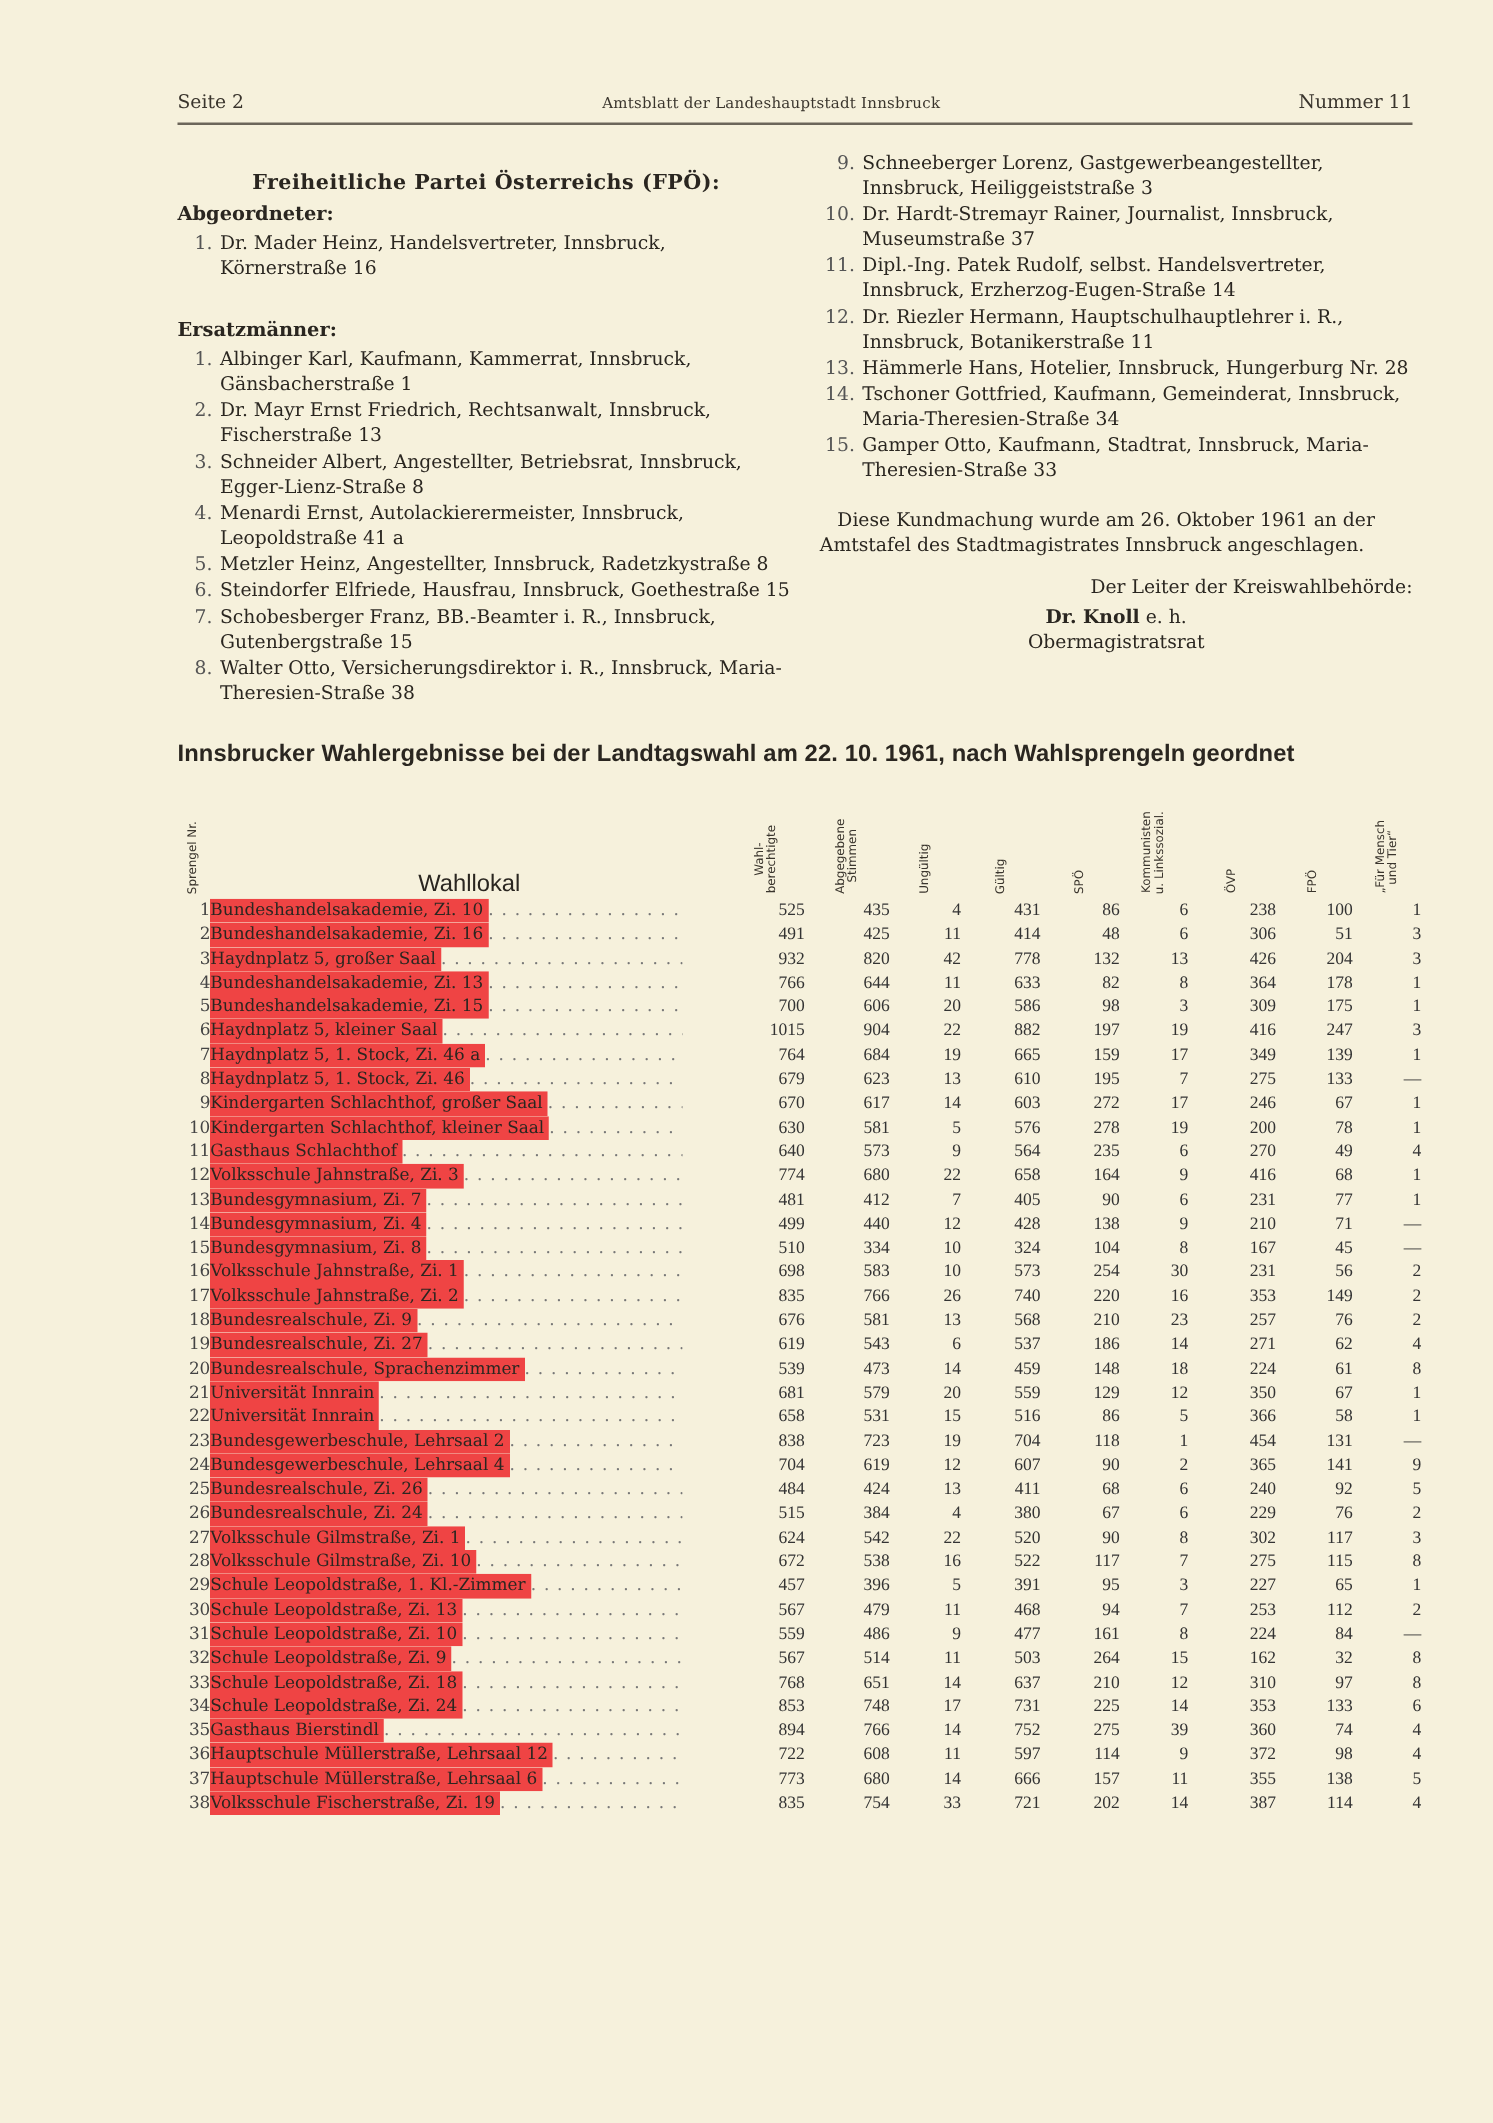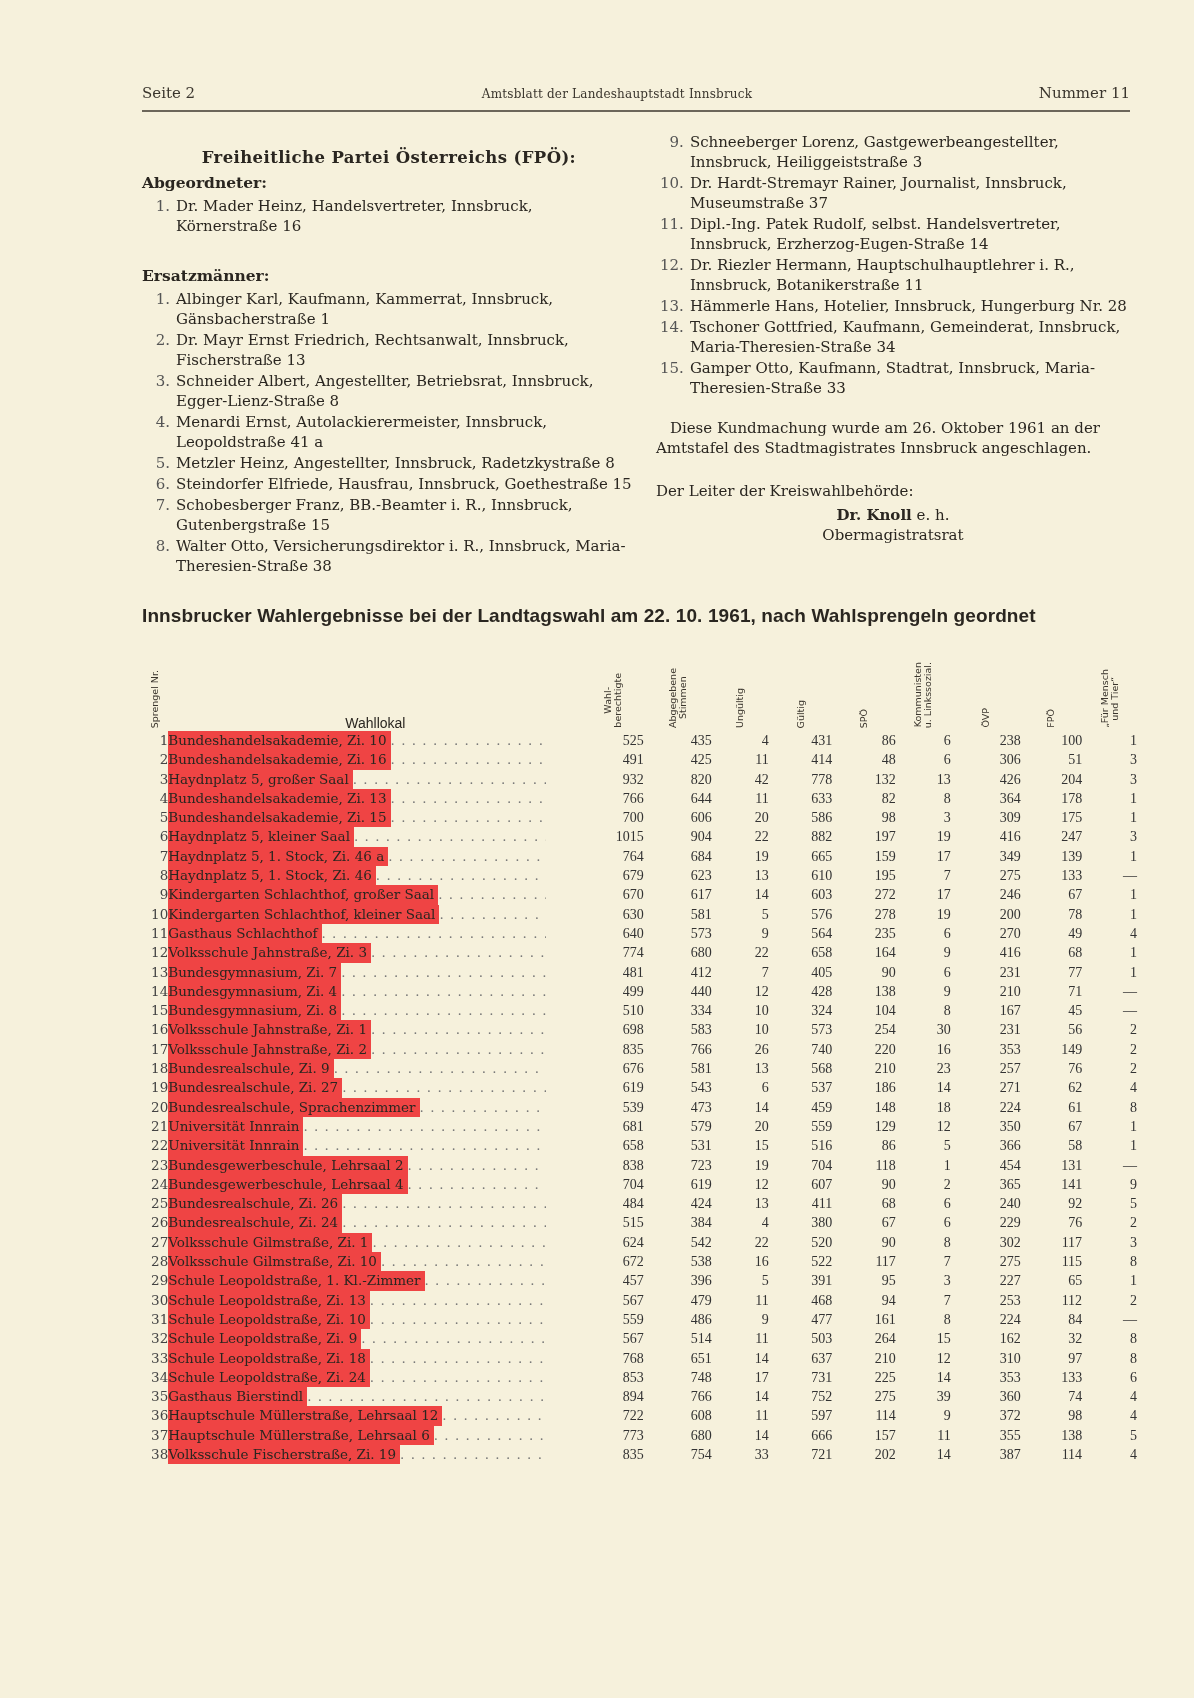--- a/index.html
+++ b/index.html
@@ -4,21 +4,21 @@
 <style>
   html, body { margin: 0; padding: 0; }
   body {
     width: 1194px; height: 1698px;
     background: #f6f1dc;
     font-family: "DejaVu Serif", serif;
     color: #2a2620;
     position: relative;
     overflow: hidden;
   }
-  .page { position: absolute; left: 142px; top: 84px; width: 988px; }
+  .page { position: absolute; left: 142px; top: 72px; width: 988px; }
 
   .running-head {
     display: flex; justify-content: space-between; align-items: baseline;
     font-size: 15px; color: #3a352d;
     padding-bottom: 8px;
     border-bottom: 2px solid #6c665a;
   }
   .running-head .center { font-size: 12px; letter-spacing: 0.2px; }
 
   .cols { display: flex; margin-top: 20px; }
@@ -27,35 +27,35 @@
 
   .party-title { text-align: center; font-weight: bold; font-size: 16.5px; margin: 16px 0 6px 0; letter-spacing: 0.4px; }
   .subhead { font-weight: bold; font-size: 15.5px; margin: 6px 0 4px 0; }
   .subhead.gap { margin-top: 30px; }
 
   .cand { display: flex; font-size: 15px; line-height: 20px; margin-bottom: 1px; }
   .cand .num { width: 28px; text-align: right; padding-right: 6px; flex: none; color: #555; }
   .cand .txt { flex: 1; }
 
   .notice { font-size: 15px; line-height: 20px; margin-top: 20px; text-indent: 14px; }
-  .sig-lead { text-align: left; font-size: 15px; margin-top: 24px; }
+  .sig-lead { text-align: right; font-size: 15px; margin-top: 14px; }
   .sig-name { text-align: center; font-size: 15px; margin-top: 6px; }
   .sig-name b { font-weight: bold; }
   .sig-title { text-align: center; font-size: 15px; margin-top: 2px; }
 
   .table-title {
     margin-top: 28px; font-family: "Liberation Sans", sans-serif;
     font-weight: bold; font-size: 19px; letter-spacing: 0.1px;
     white-space: nowrap;
   }
 
   table.results { border-collapse: collapse; margin-top: 12px; width: 995px; font-size: 13.5px; }
   table.results th { font-weight: normal; vertical-align: bottom; height: 92px; padding: 0; }
   .vert { writing-mode: vertical-rl; transform: rotate(180deg); font-size: 9.5px; line-height: 10px; white-space: pre-line; display: inline-block; color: #3a352d; font-family: "DejaVu Sans", sans-serif; }
-  th.lokal { text-align: center; vertical-align: middle; font-weight: bold; font-size: 14px; font-family: "Liberation Sans", sans-serif; }
+  th.lokal { text-align: center; vertical-align: middle; font-weight: bold; font-size: 19px; font-family: "Liberation Sans", sans-serif; }
 
   table.results td { padding: 0; height: 19.3px; line-height: 19.3px; }
   td.nr { width: 24px; text-align: right; padding-right: 4px; color: #444; }
   td.lok { width: 378px; white-space: nowrap; overflow: hidden; }
   td.lok .name { background: #ef4444; padding-right: 4px; }
   td.lok .dots { color: #777; letter-spacing: 1px; }
   td.v { text-align: right; font-family: "Liberation Serif", serif; font-size: 14px; color: #333; }
   td.c1 { width: 56px; } td.c2 { width: 62px; } td.c3 { width: 52px; } td.c4 { width: 58px; }
   td.c5 { width: 58px; } td.c6 { width: 50px; } td.c7 { width: 64px; } td.c8 { width: 56px; } td.c9 { width: 50px; padding-right: 8px; }
   .lokwrap { display: flex; width: 378px; }

